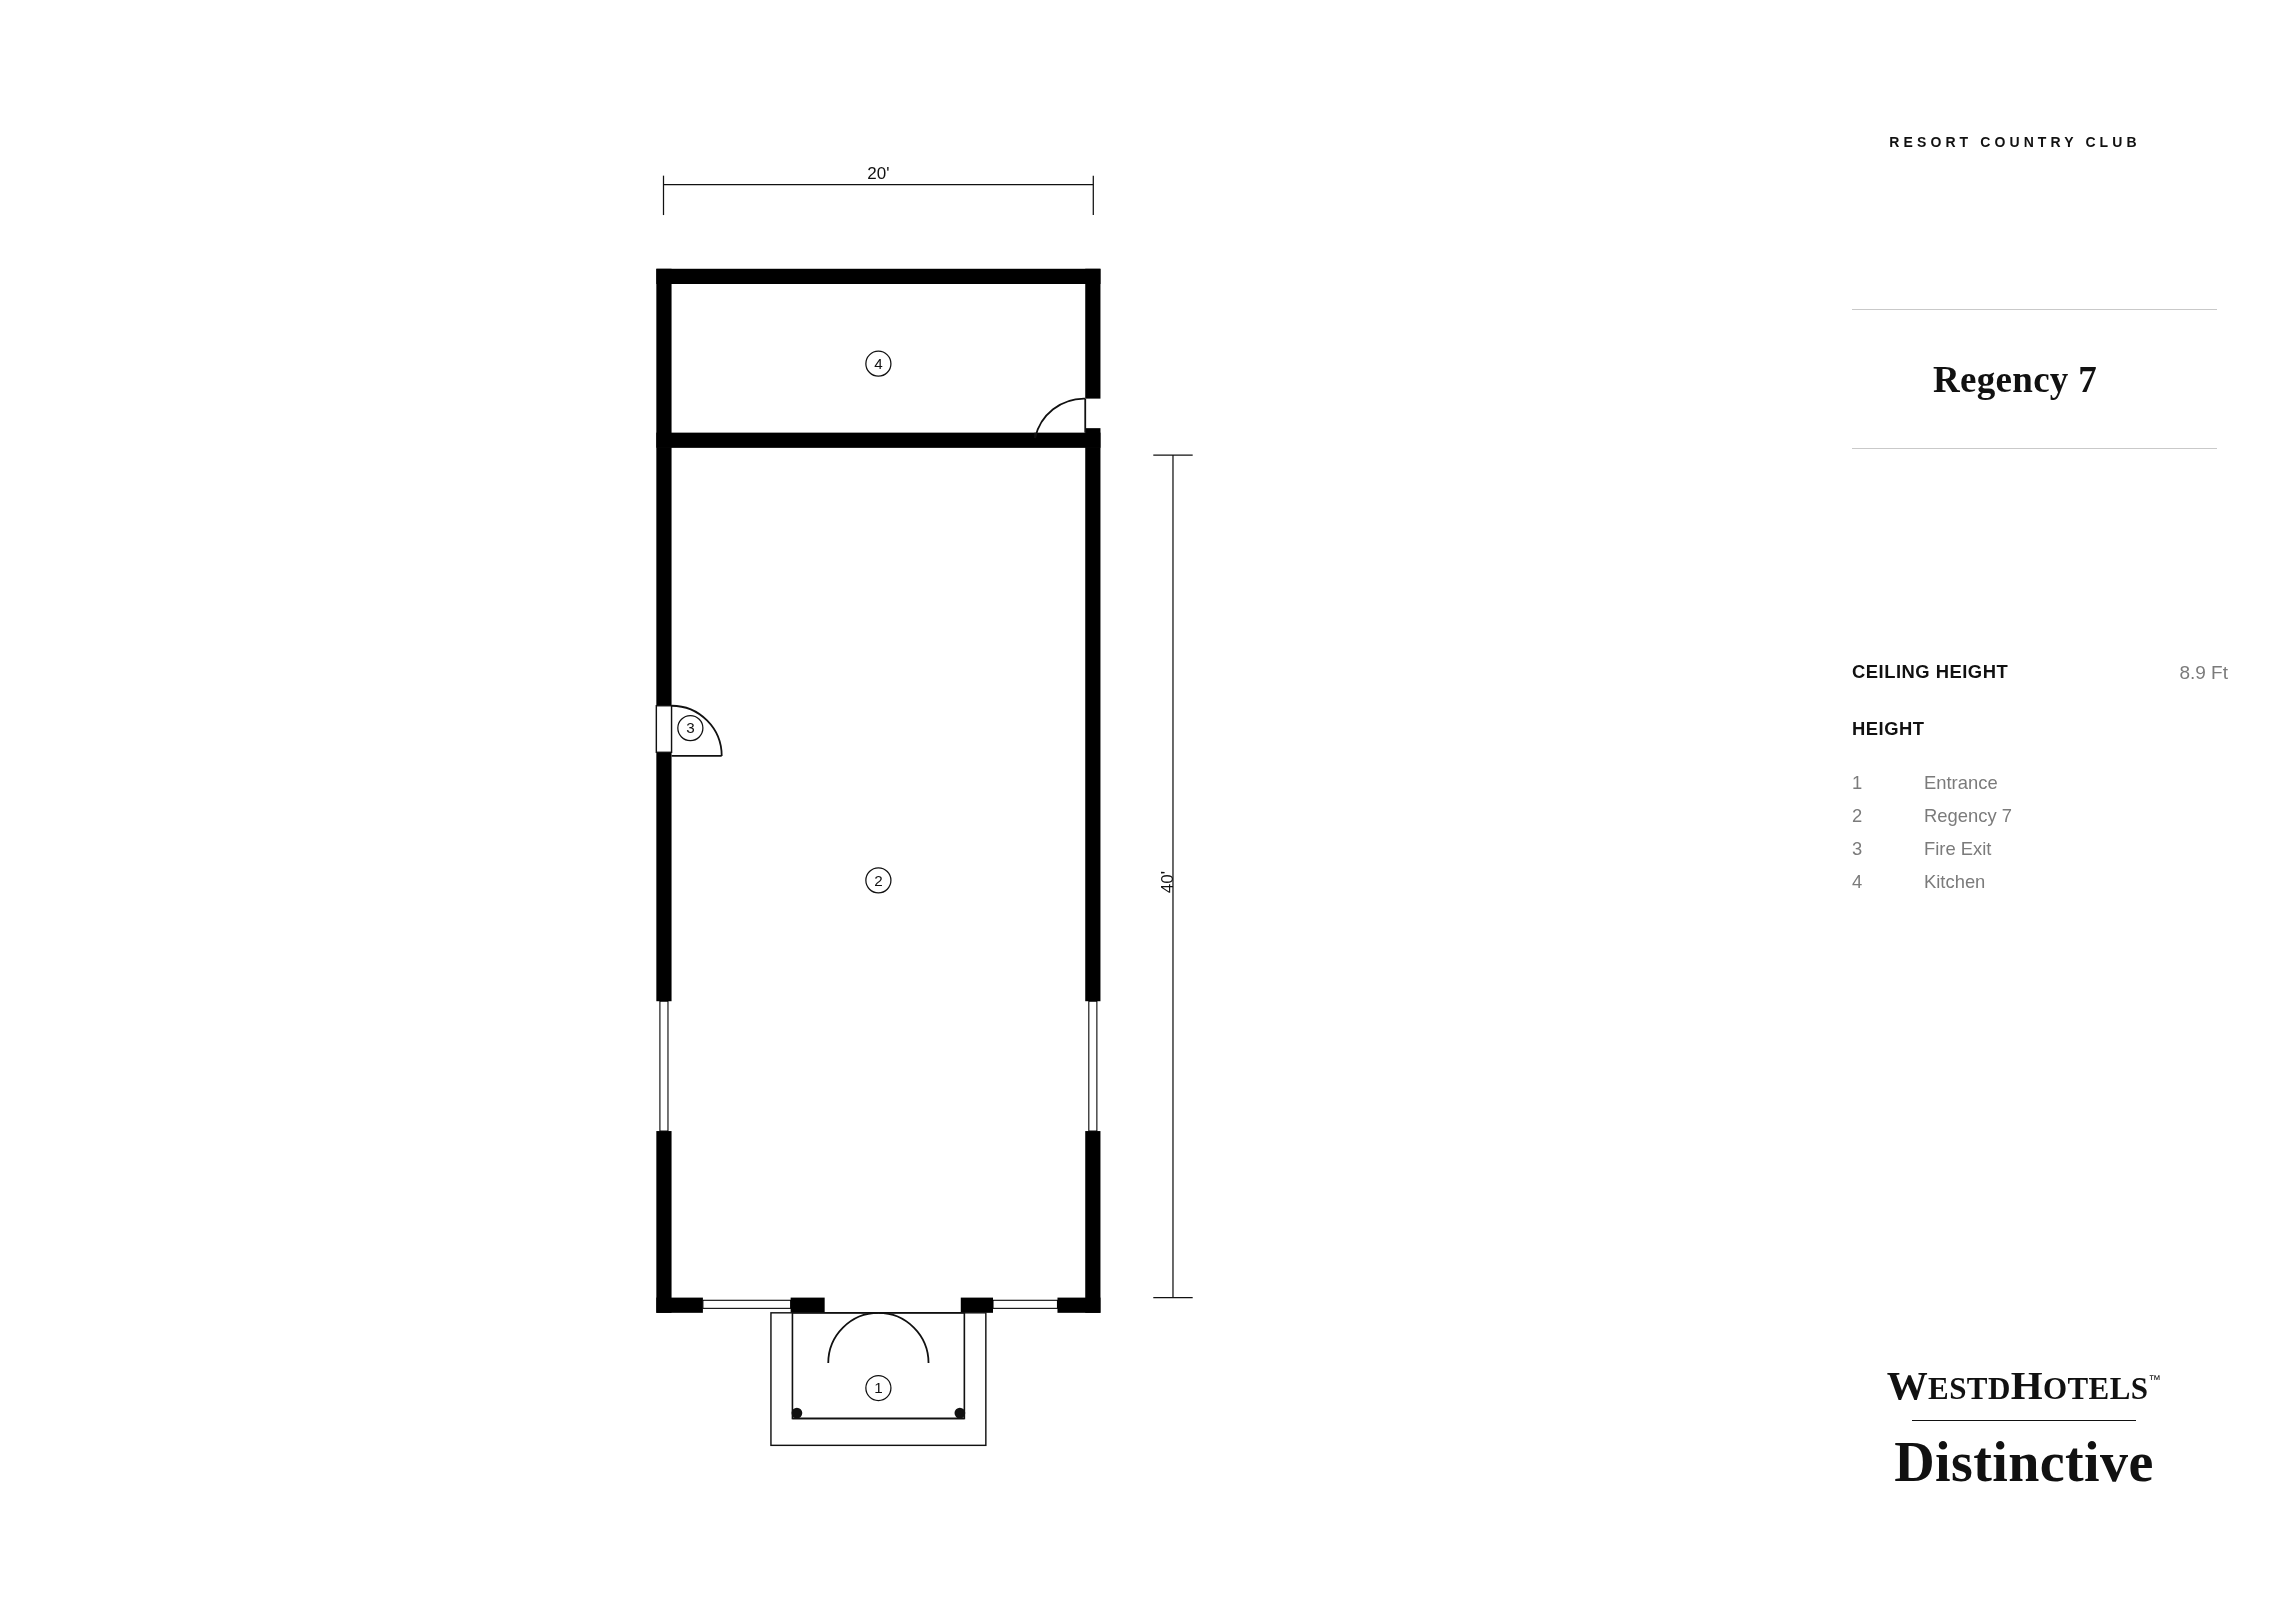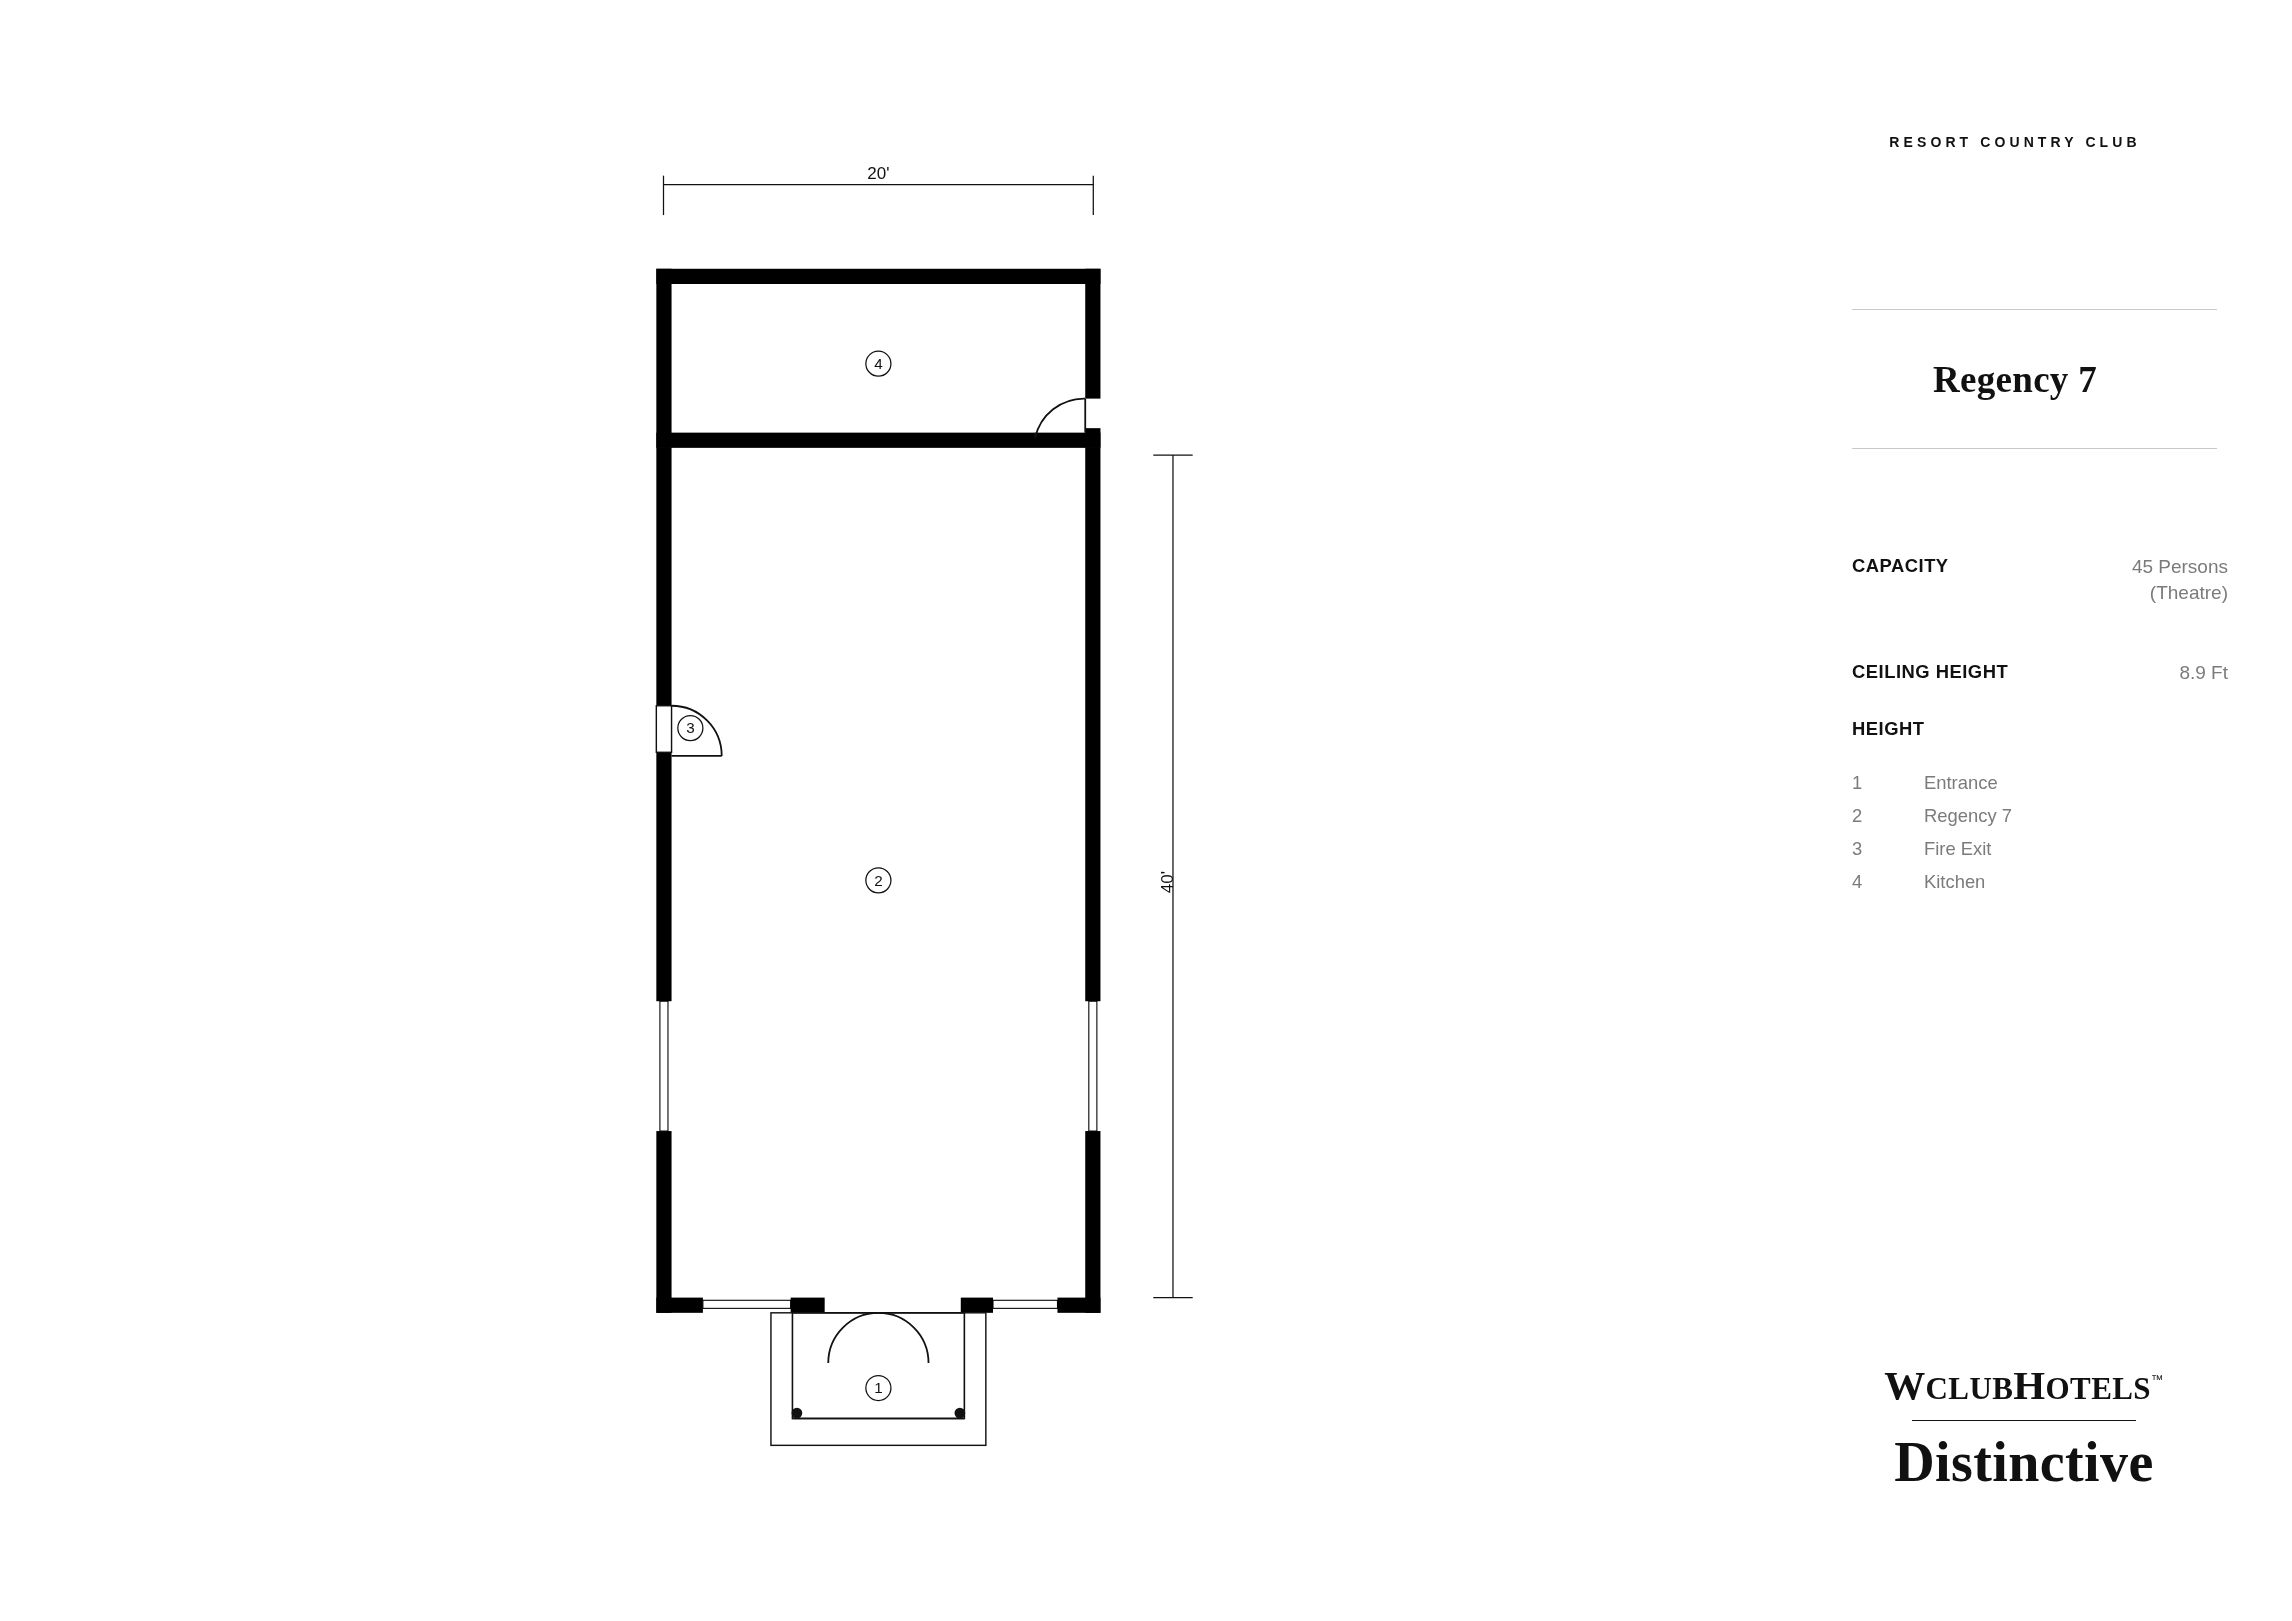--- a/index.html
+++ b/index.html
@@ -316,29 +316,20 @@
     <div class="brand-logo">
       <div class="rcc-sub">RESORT COUNTRY CLUB</div>
     </div>
 
     <div class="divider top"></div>
 
     <div class="room-title">Regency 7</div>
 
     <div class="divider bottom"></div>
 
-    <div class="spec-block" style="top:555px;">
-      <div class="spec-row">
-        <div class="spec-label">CAPACITY</div>
-        <div class="spec-value">
-          <div>45 Persons</div>
-          <div>(Theatre)</div>
-        </div>
-      </div>
-    </div>
 
     <div class="spec-block" style="top:661px;">
       <div class="spec-row">
         <div class="spec-label">CEILING HEIGHT</div>
         <div class="spec-value">8.9 Ft</div>
       </div>
     </div>
 
     <div class="legend-label">HEIGHT</div>
 
@@ -355,20 +346,20 @@
         <span class="legend-num">3</span>
         <span class="legend-text">Fire Exit</span>
       </div>
       <div class="legend-item">
         <span class="legend-num">4</span>
         <span class="legend-text">Kitchen</span>
       </div>
     </div>
 
     <div class="wh-logo">
-      <div class="wh-word"><span>W</span><span class="small">CLUB</span><span>H</span><span class="small">OTELS</span><span class="wh-tm">™</span></div>
+      <div class="wh-word"><span>W</span><span class="small">ESTD</span><span>H</span><span class="small">OTELS</span><span class="wh-tm">™</span></div>
       <div class="wh-rule"></div>
       <div class="wh-distinctive">Distinctive</div>
     </div>
 
   </div>
 </div>
 
 
 </body></html>

